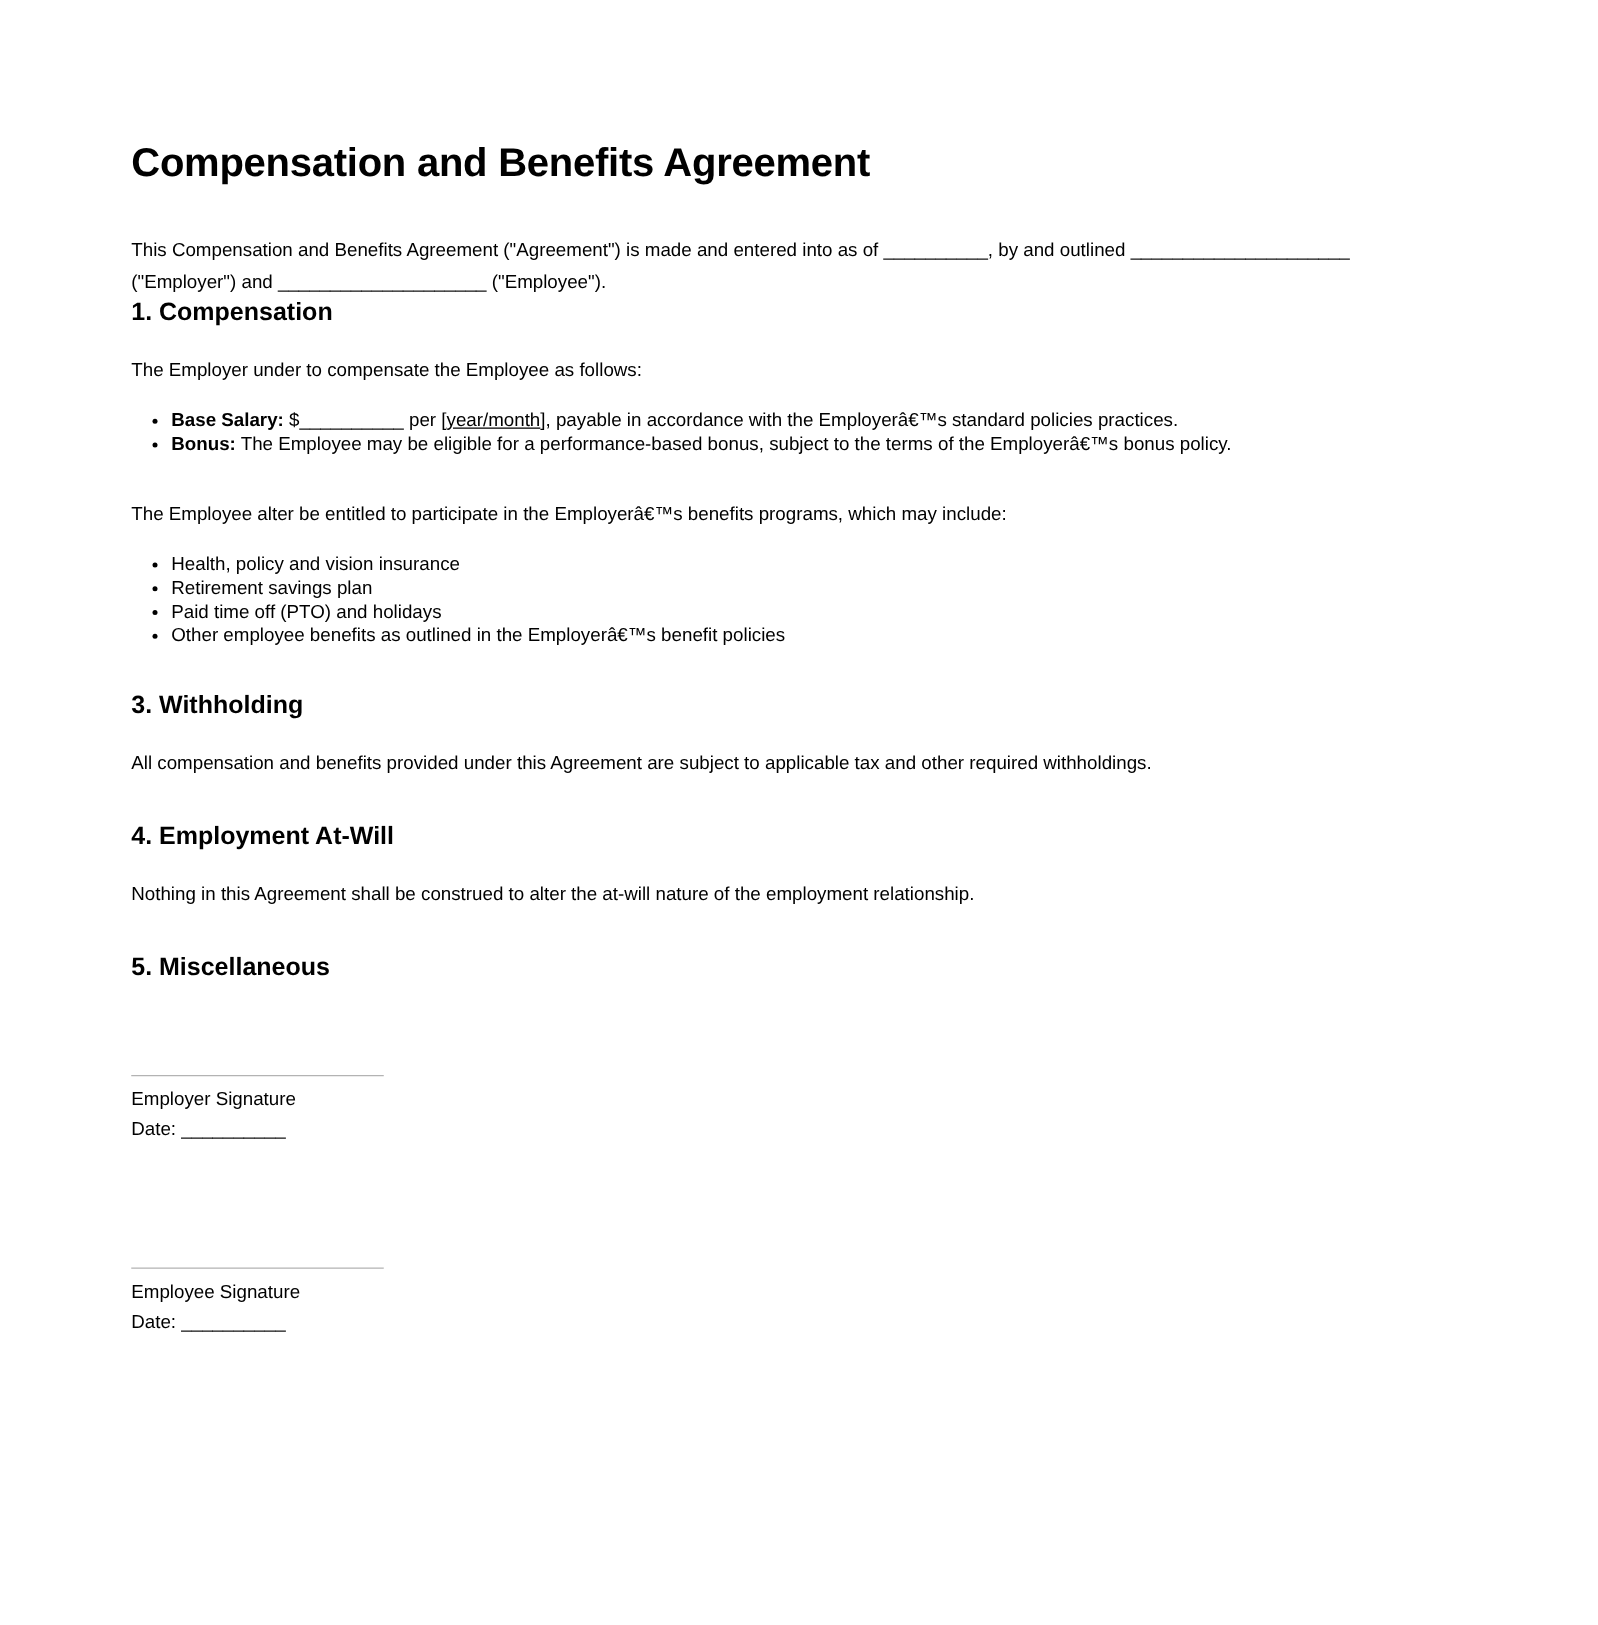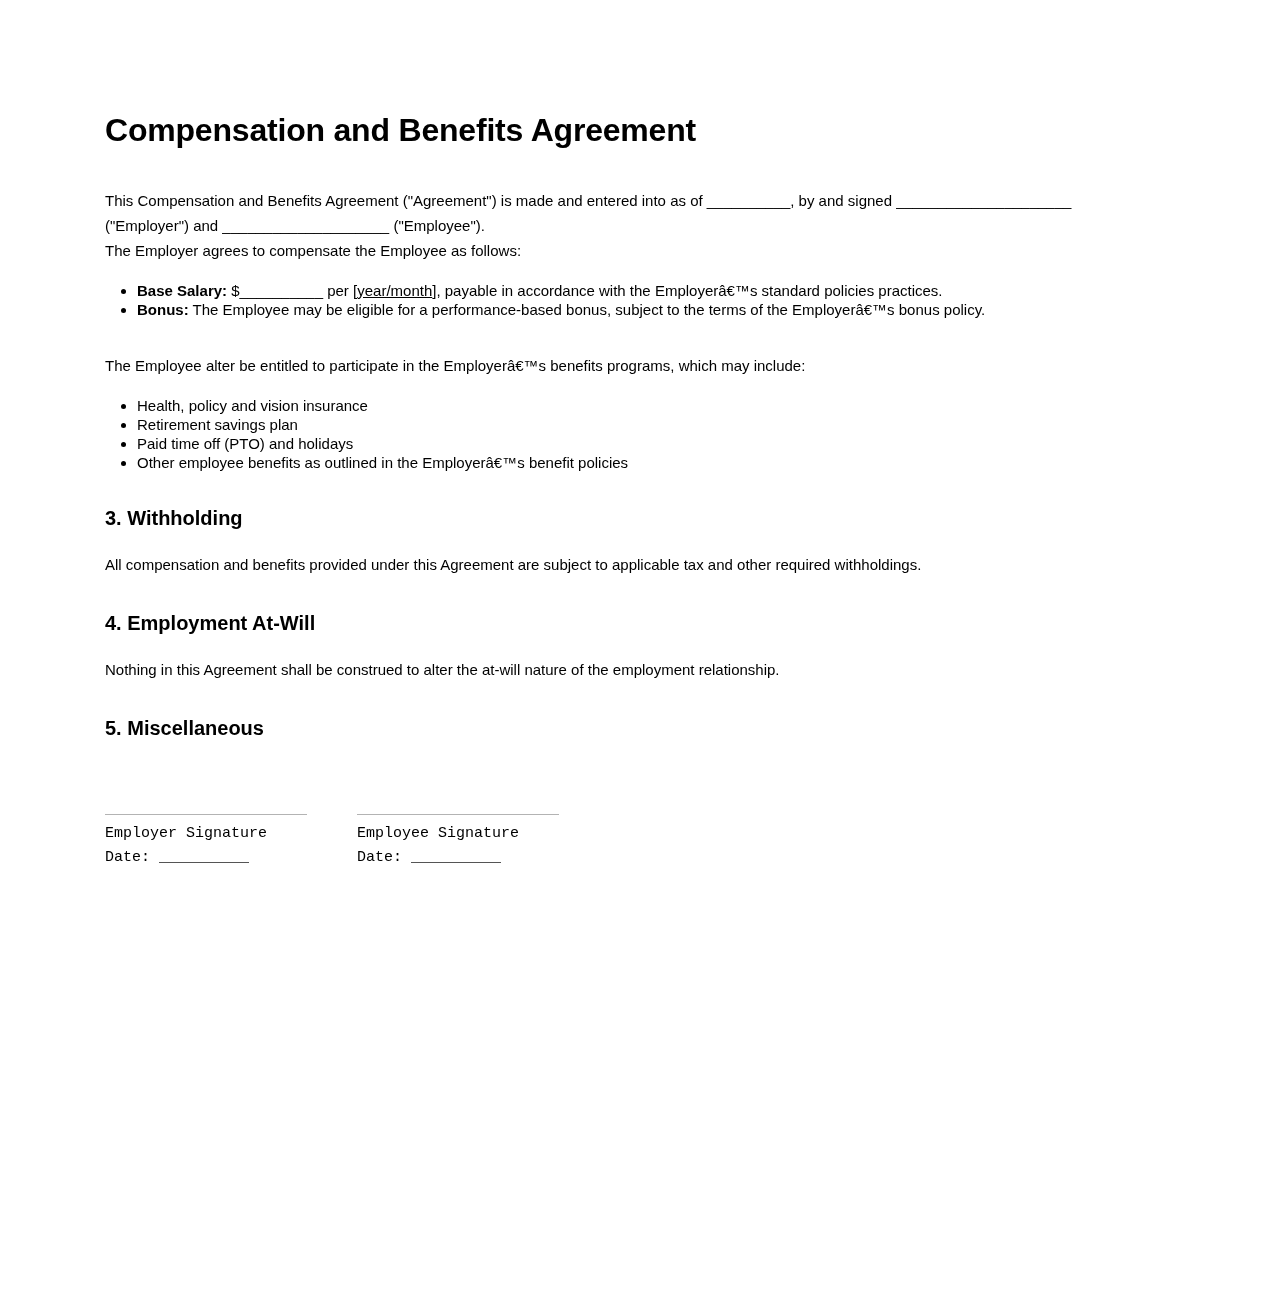--- a/index.html
+++ b/index.html
@@ -73,22 +73,22 @@
   .blank-sm { white-space: pre; letter-spacing: 0; }
   .blank-md { white-space: pre; letter-spacing: 0; }
   .blank-lg { white-space: pre; letter-spacing: 0; }
 
   .u { text-decoration: underline; }
   .b { font-weight: bold; }
 
   .signature-area {
     margin-top: 74px;
     display: flex;
-    gap: 50px;
-    font-family: Liberation Mono, monospace;
+    flex-direction: column;
+    gap: 98px;
   }
   .sig-block {
     width: 202px;
   }
   .sig-line {
     border-top: 1px solid #b3b3b3;
     height: 0;
     margin-bottom: 7px;
   }
   .sig-label {
@@ -101,24 +101,25 @@
     white-space: pre;
   }
 </style>
 </head>
 <body>
 
 <div class="page">
 
   <h1 class="doc-title">Compensation and Benefits Agreement</h1>
 
-  <p class="body-text intro"><span>This Compensation and Benefits Agreement ("Agreement") is made and entered into as of </span><span class="blank-sm">__________</span><span>, by and signed </span><span class="blank-lg">_____________________</span><span> ("Employer") and </span><span class="blank-md">____________________</span><span> ("Employee").</span></p>
+  <p class="body-text intro"><span>This Compensation and Benefits Agreement ("Agreement") is made and entered into as of </span><span class="blank-sm">__________</span><span>, by and outlined </span><span class="blank-lg">_____________________</span><span> ("Employer") and </span><span class="blank-md">____________________</span><span> ("Employee").</span></p>
 
   <div class="section">
-    <p class="body-text lead">The Employer agrees to compensate the Employee as follows:</p>
+    <h2 class="section-heading">1. Compensation</h2>
+    <p class="body-text lead">The Employer under to compensate the Employee as follows:</p>
     <ul class="doc-list">
       <li><span class="b">Base Salary:</span><span> $</span><span class="blank-sm">__________</span><span> per [</span><span class="u">year/month</span><span>], payable in accordance with the Employerâ€™s standard policies practices.</span></li>
       <li><span class="b">Bonus:</span><span> The Employee may be eligible for a performance-based bonus, subject to the terms of the Employerâ€™s bonus policy.</span></li>
     </ul>
   </div>
 
   <div class="section">
     <p class="body-text lead">The Employee alter be entitled to participate in the Employerâ€™s benefits programs, which may include:</p>
     <ul class="doc-list">
       <li>Health, policy and vision insurance</li>

